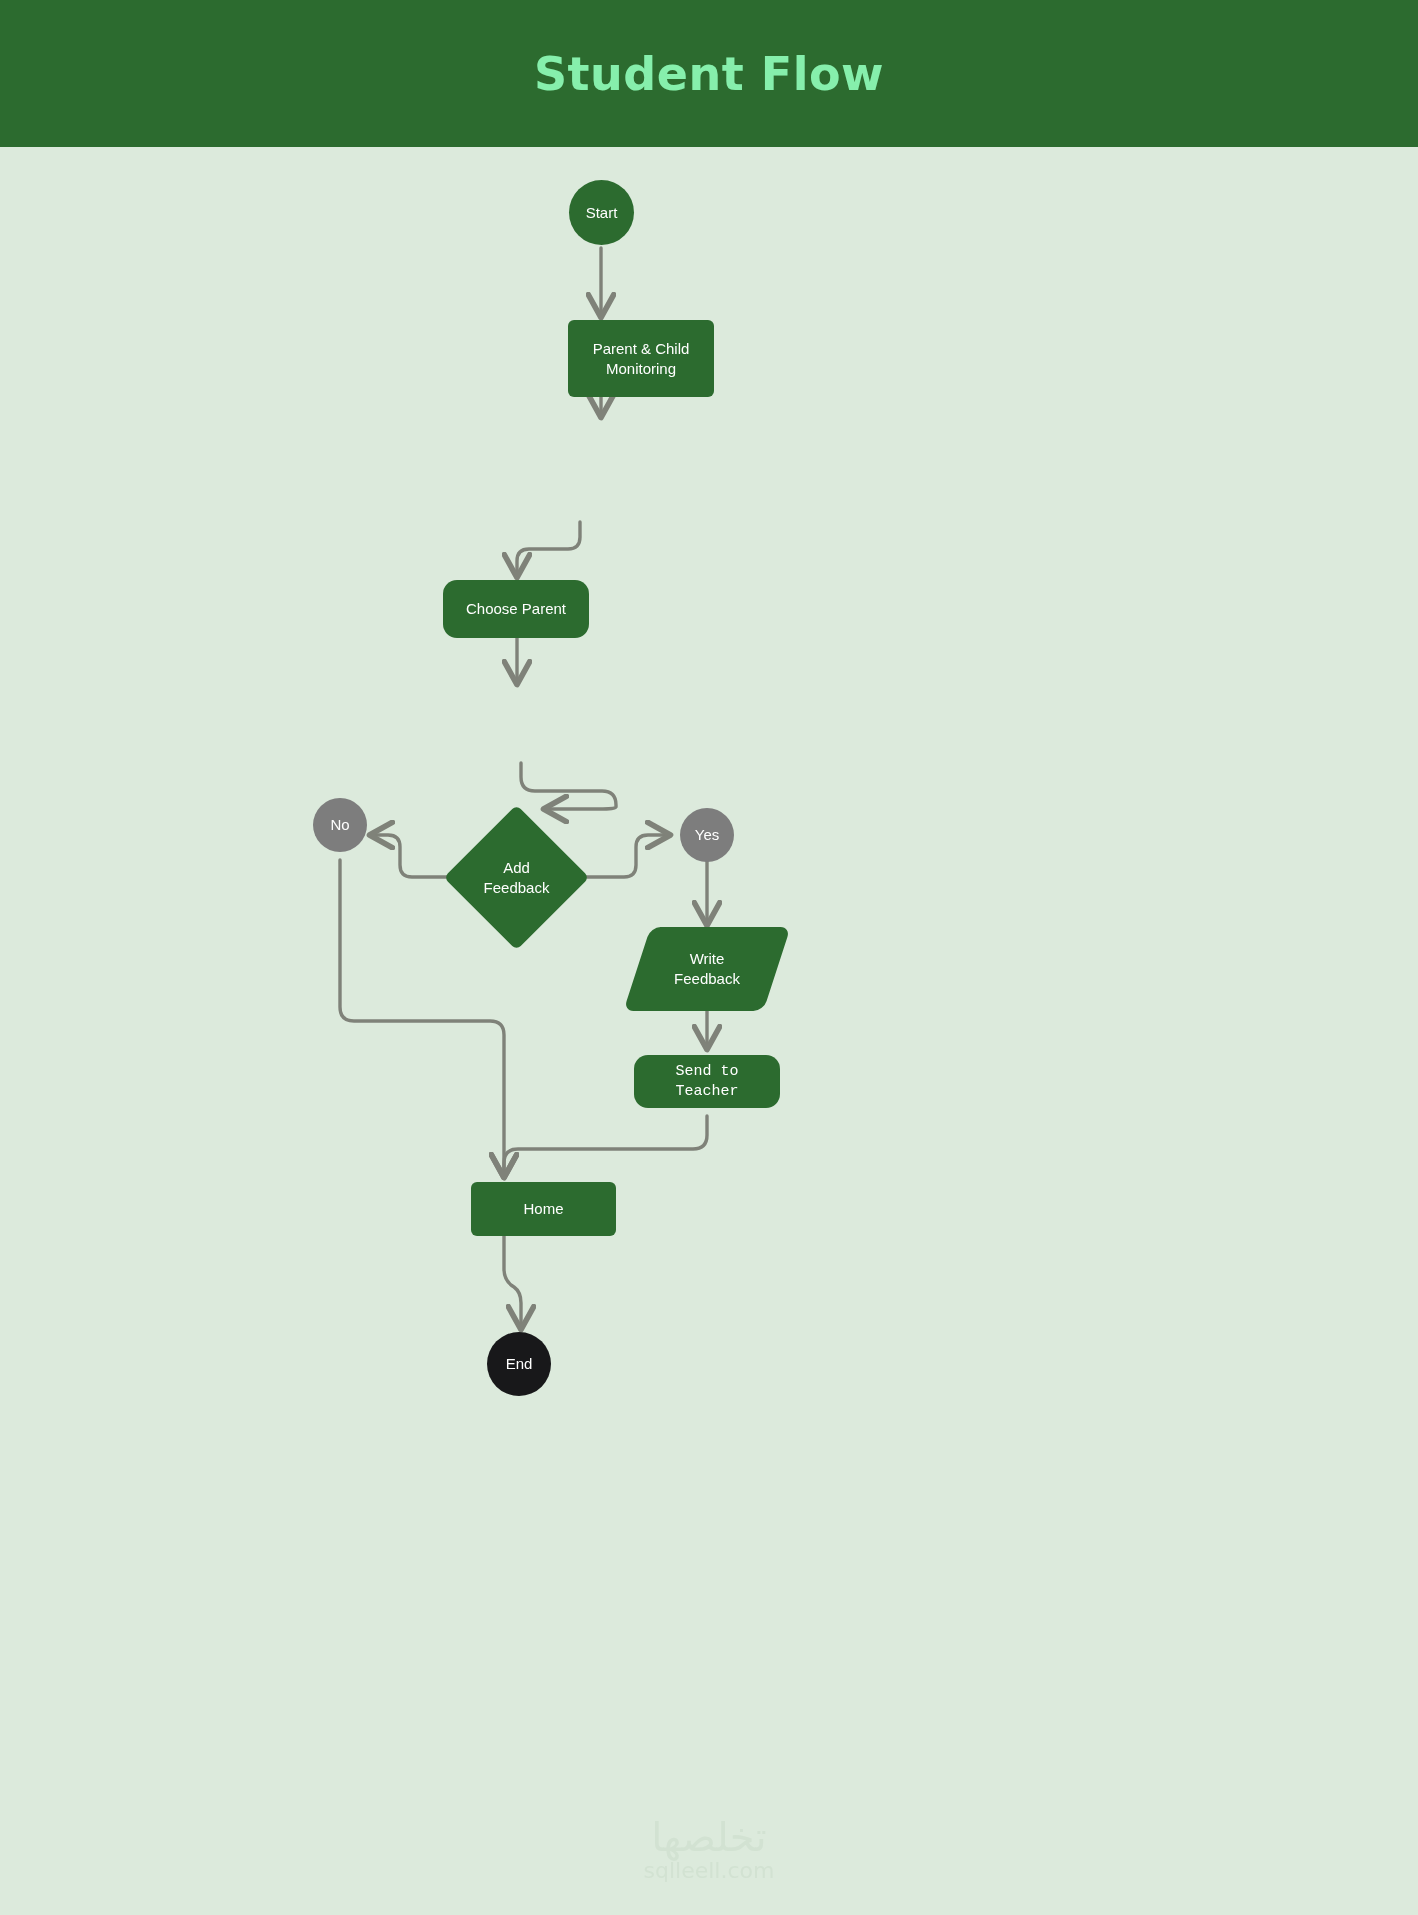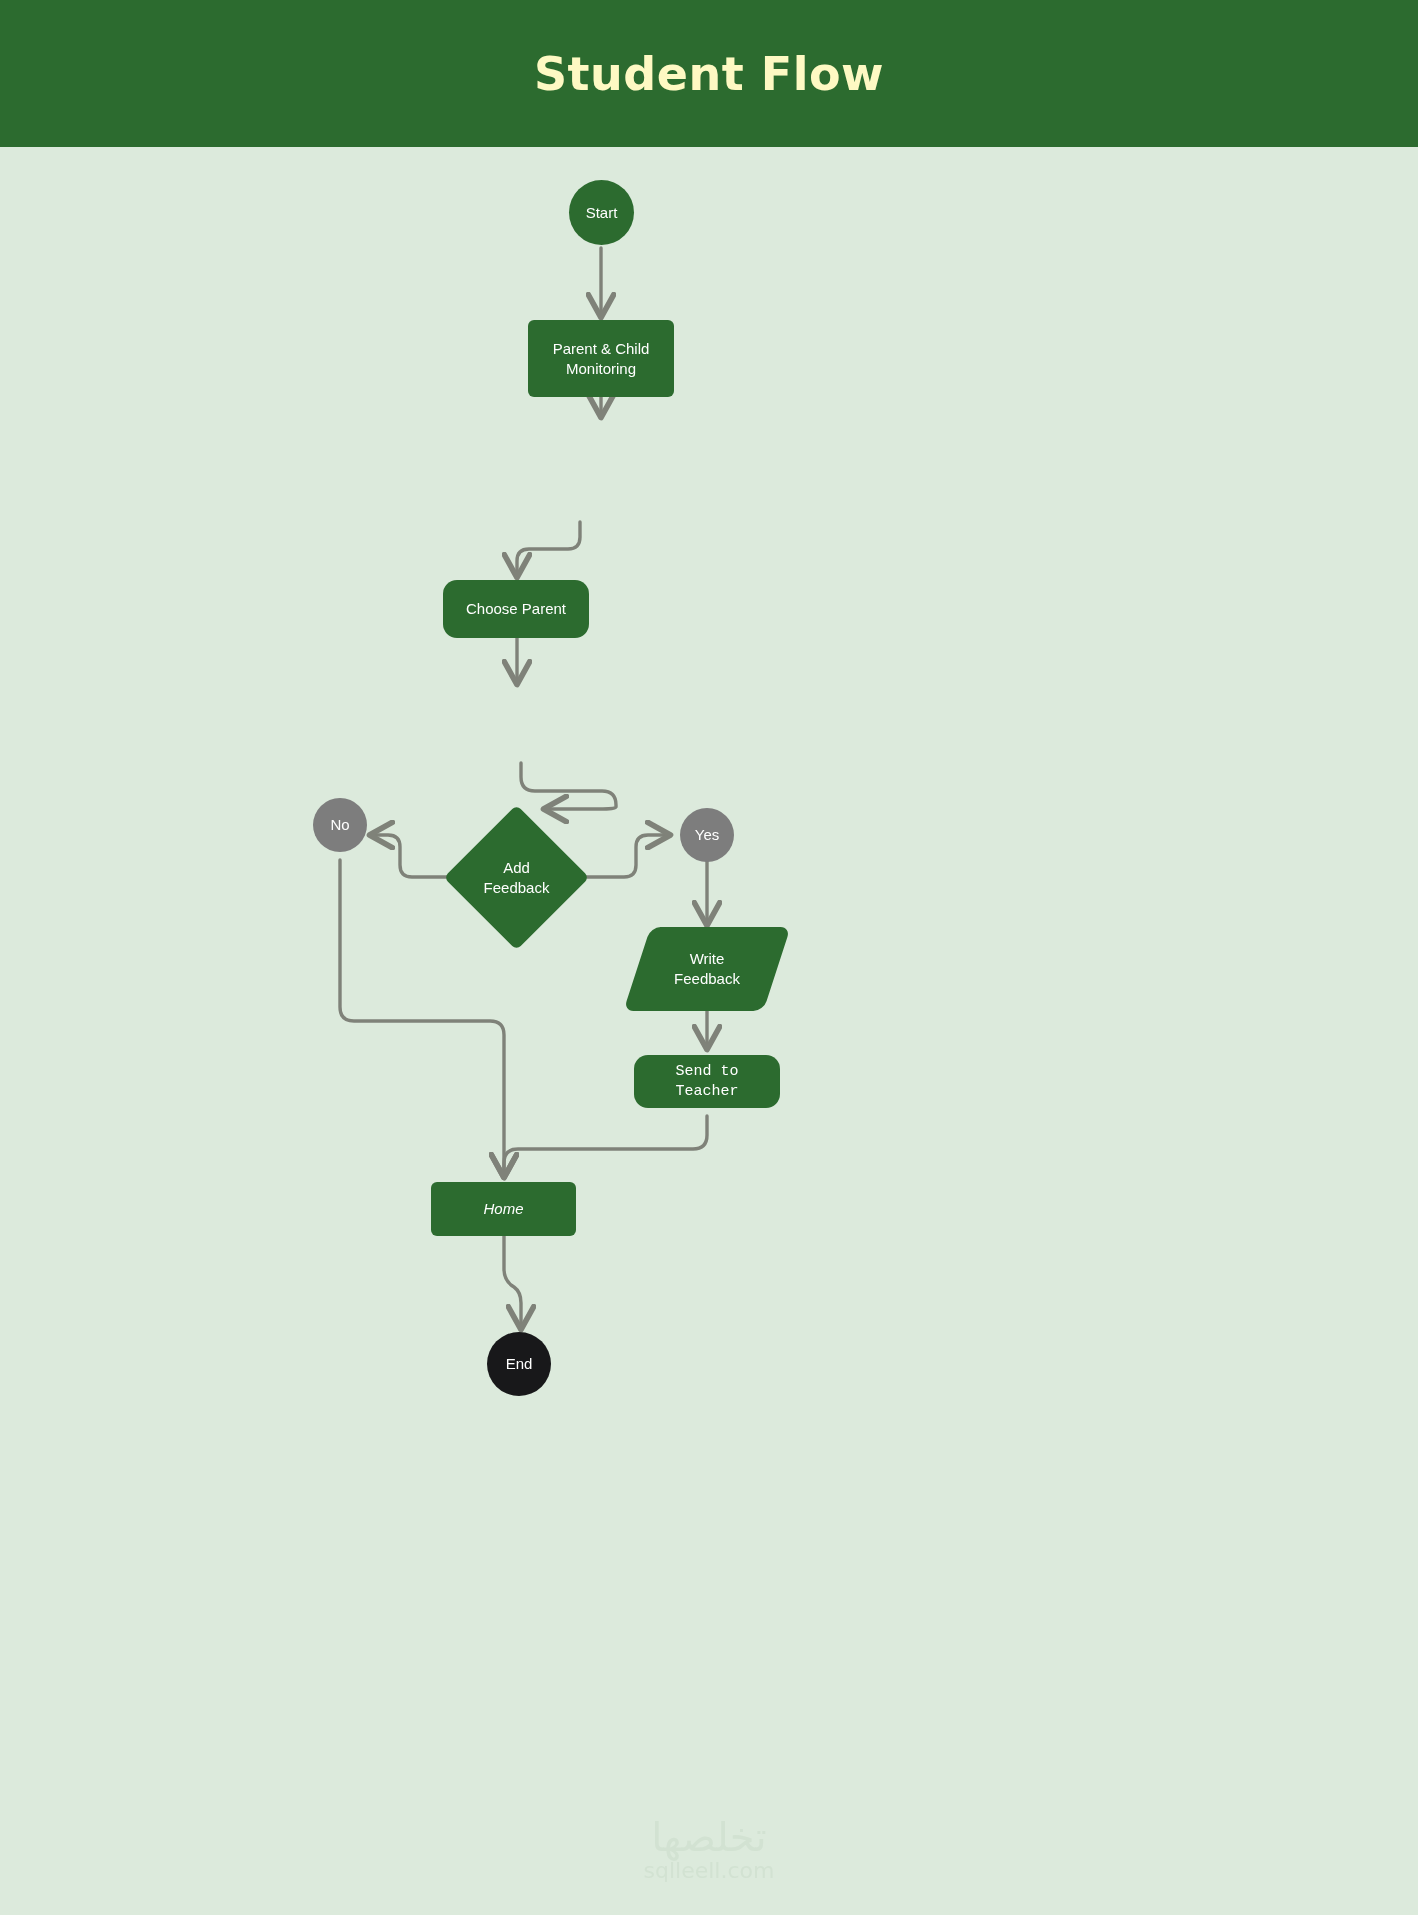--- a/index.html
+++ b/index.html
@@ -22,21 +22,21 @@
     top: 0;
     width: 1418px;
     height: 147px;
     background: #2c6b2f;
     display: flex;
     align-items: center;
     justify-content: center;
     box-sizing: border-box;
   }
   #header-title {
-    color: #fef9c3;
+    color: #86efac;
     font-size: 46px;
     font-weight: bold;
     letter-spacing: 0.5px;
     font-family: "DejaVu Sans", sans-serif;
     line-height: 1;
   }
 
   
   #canvas {
     position: absolute;
@@ -70,20 +70,21 @@
   .node-label {
     position: relative;
     z-index: 2;
     padding: 0 6px;
     white-space: pre-line;
   }
 
   .box {
     background: #2c6b2f;
     border-radius: 6px;
+    margin-left: 40px;
   }
   .box-round {
     background: #2c6b2f;
     border-radius: 14px;
   }
   .circle {
     border-radius: 50%;
     text-align: center;
   }
   .circle-start { background: #2c6b2f; }
@@ -215,21 +216,21 @@
   <div class="node para" style="left:637px; top:780px; width:140px; height:84px;">
     <div class="para-body"></div>
     <span class="node-label">Write
 Feedback</span>
   </div>
 
   <div class="node box-round" style="left:634px; top:908px; width:146px; height:53px;font-family:Liberation Mono, monospace;">
     <span class="node-label">Send to Teacher</span>
   </div>
 
-  <div class="node box" style="left:431px; top:1035px; width:145px; height:54px;font-style:italic;">
+  <div class="node box" style="left:431px; top:1035px; width:145px; height:54px;">
     <span class="node-label">Home</span>
   </div>
 
   <div class="node circle circle-end" style="left:487px; top:1185px; width:64px; height:64px;">
     <span class="node-label">End</span>
   </div>
 
 </div>
 
 <div id="watermark">

